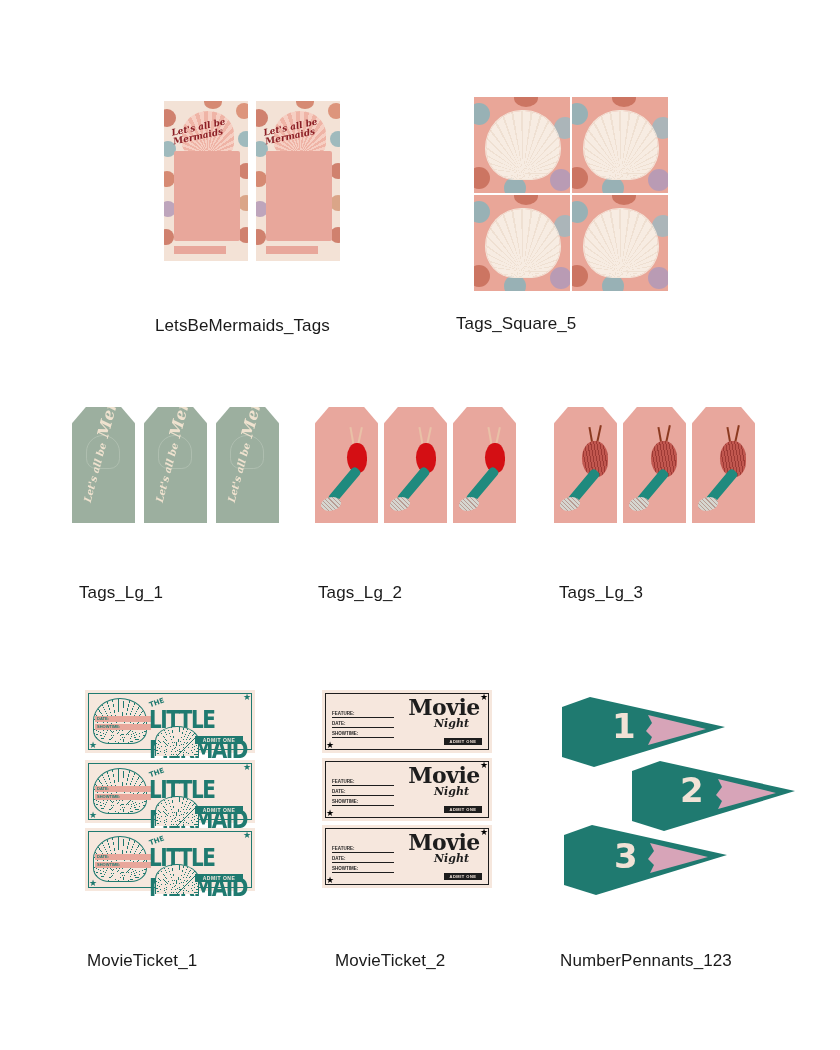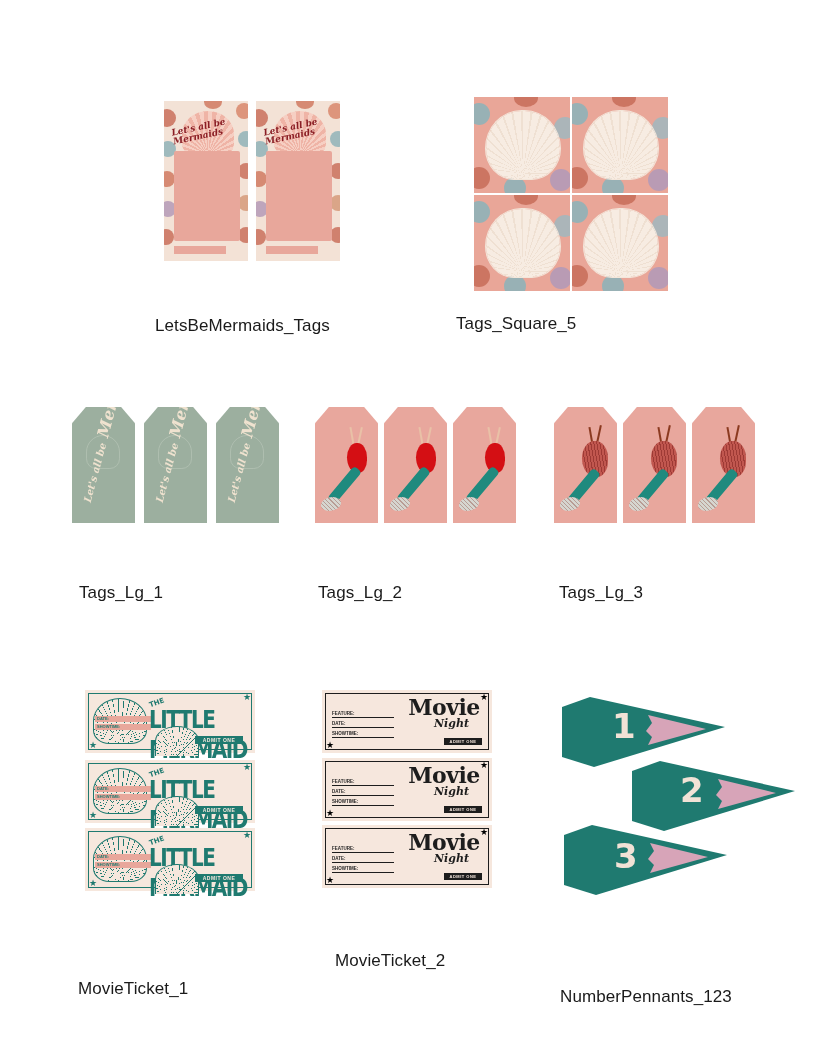--- a/index.html
+++ b/index.html
@@ -260,21 +260,21 @@
     <div class="bar" style="top:26px;">DATE:</div>
     <div class="bar" style="top:34px;">SHOWTIME:</div>
     <div class="title">
         <span class="the">THE</span>
         <span class="main">LITTLE MERMAID</span>
       </div>
     <div class="shellR"></div>
     <div class="admit">ADMIT ONE</div>
   </div>
 </div>
-<div class="label" style="left:78px;top:951px;margin-top:28px;">MovieTicket_1</div>
+<div class="label" style="left:87px;top:951px;">MovieTicket_1</div>
 
 <div class="abs" style="left:322px;top:690px;width:172px;height:205px;">
   <div class="ticket tk2 black" style="left:0;top:0;">
     <div class="frame"></div>
     <span class="star" style="right:4px;top:3px;">★</span>
     <span class="star" style="left:4px;bottom:3px;">★</span>
     <div class="field" style="top:20px;">FEATURE:</div>
     <div class="field" style="top:30px;">DATE:</div>
     <div class="field" style="top:40px;">SHOWTIME:</div>
     <div class="movie">Movie</div>
@@ -324,13 +324,13 @@
   </div>
 
   <svg class="pennant" style="left:2px;top:128px;" viewBox="0 0 165 74" width="165" height="74">
     <polygon points="2,12 30,2 165,32 34,72 2,62" fill="#1f7a70"></polygon>
     <polygon points="88,20 146,34 88,50 92,42 86,36 92,28" fill="#d7a4b8"></polygon>
   </svg>
   <div class="pennant" style="left:2px;top:128px;pointer-events:none;">
     <span class="num" style="left:52px;top:16px;">3</span>
   </div>
 </div>
-<div class="label" style="left:560px;top:951px;margin-top:36px;">NumberPennants_123</div>
+<div class="label" style="left:560px;top:951px;">NumberPennants_123</div>
 
 </body></html>

